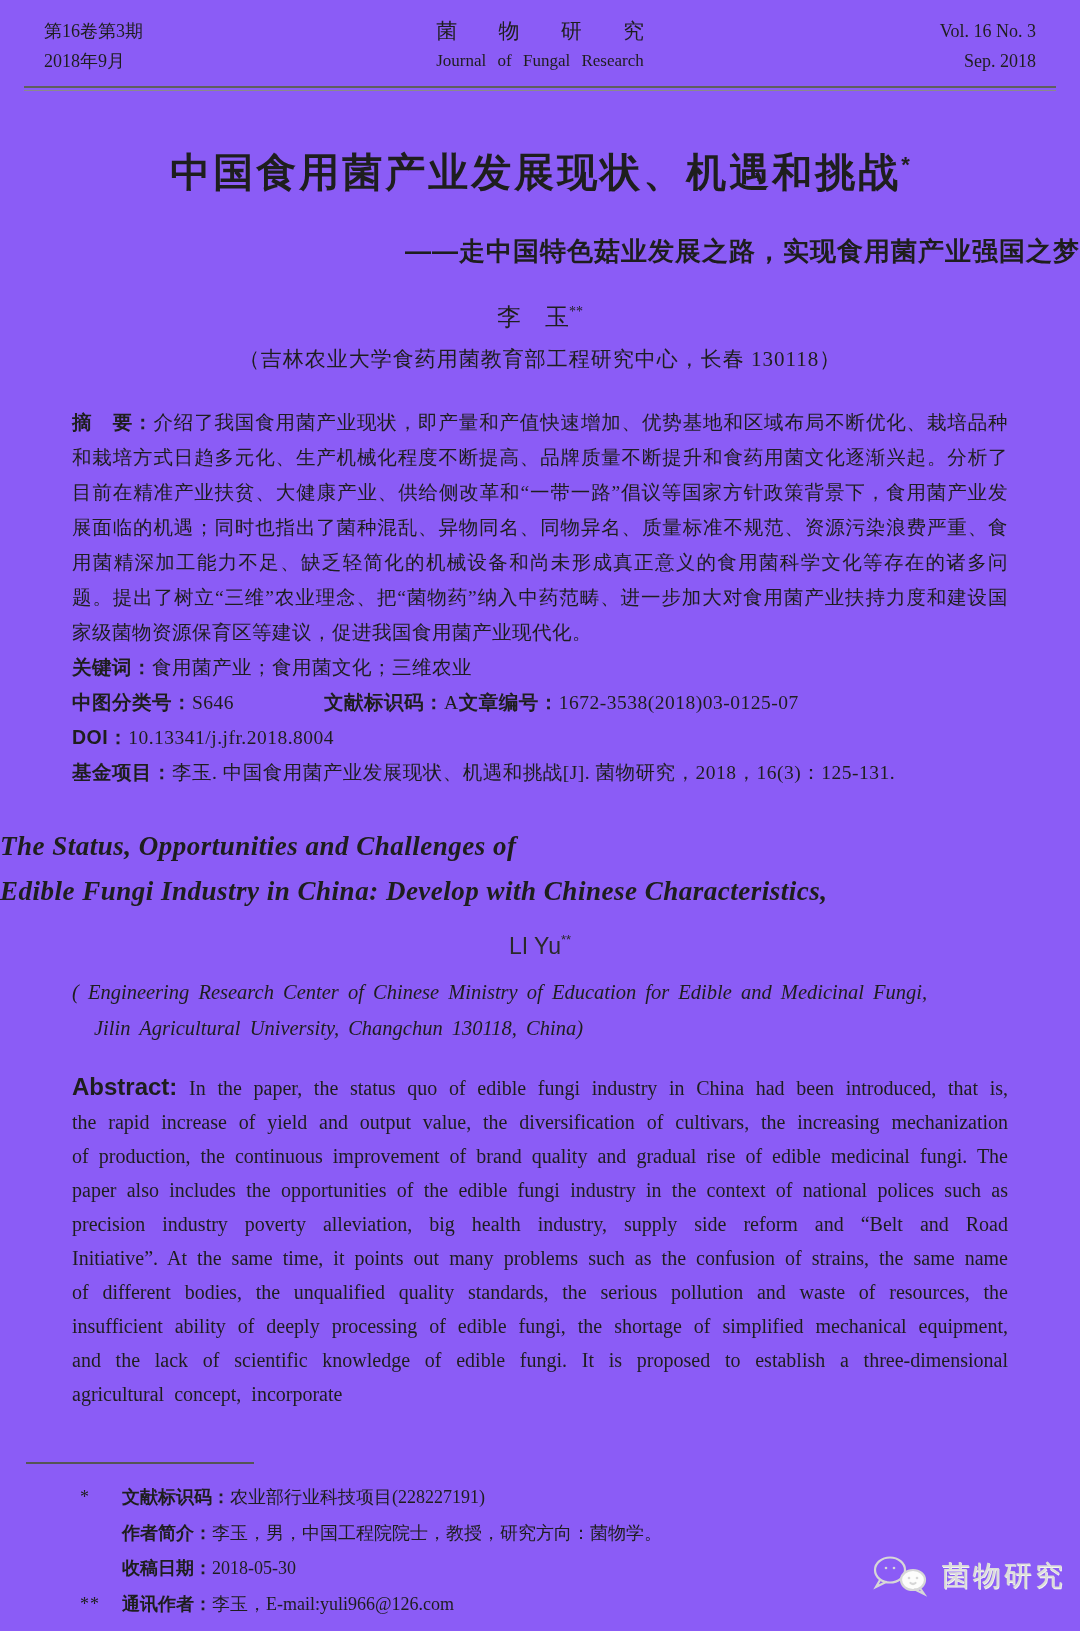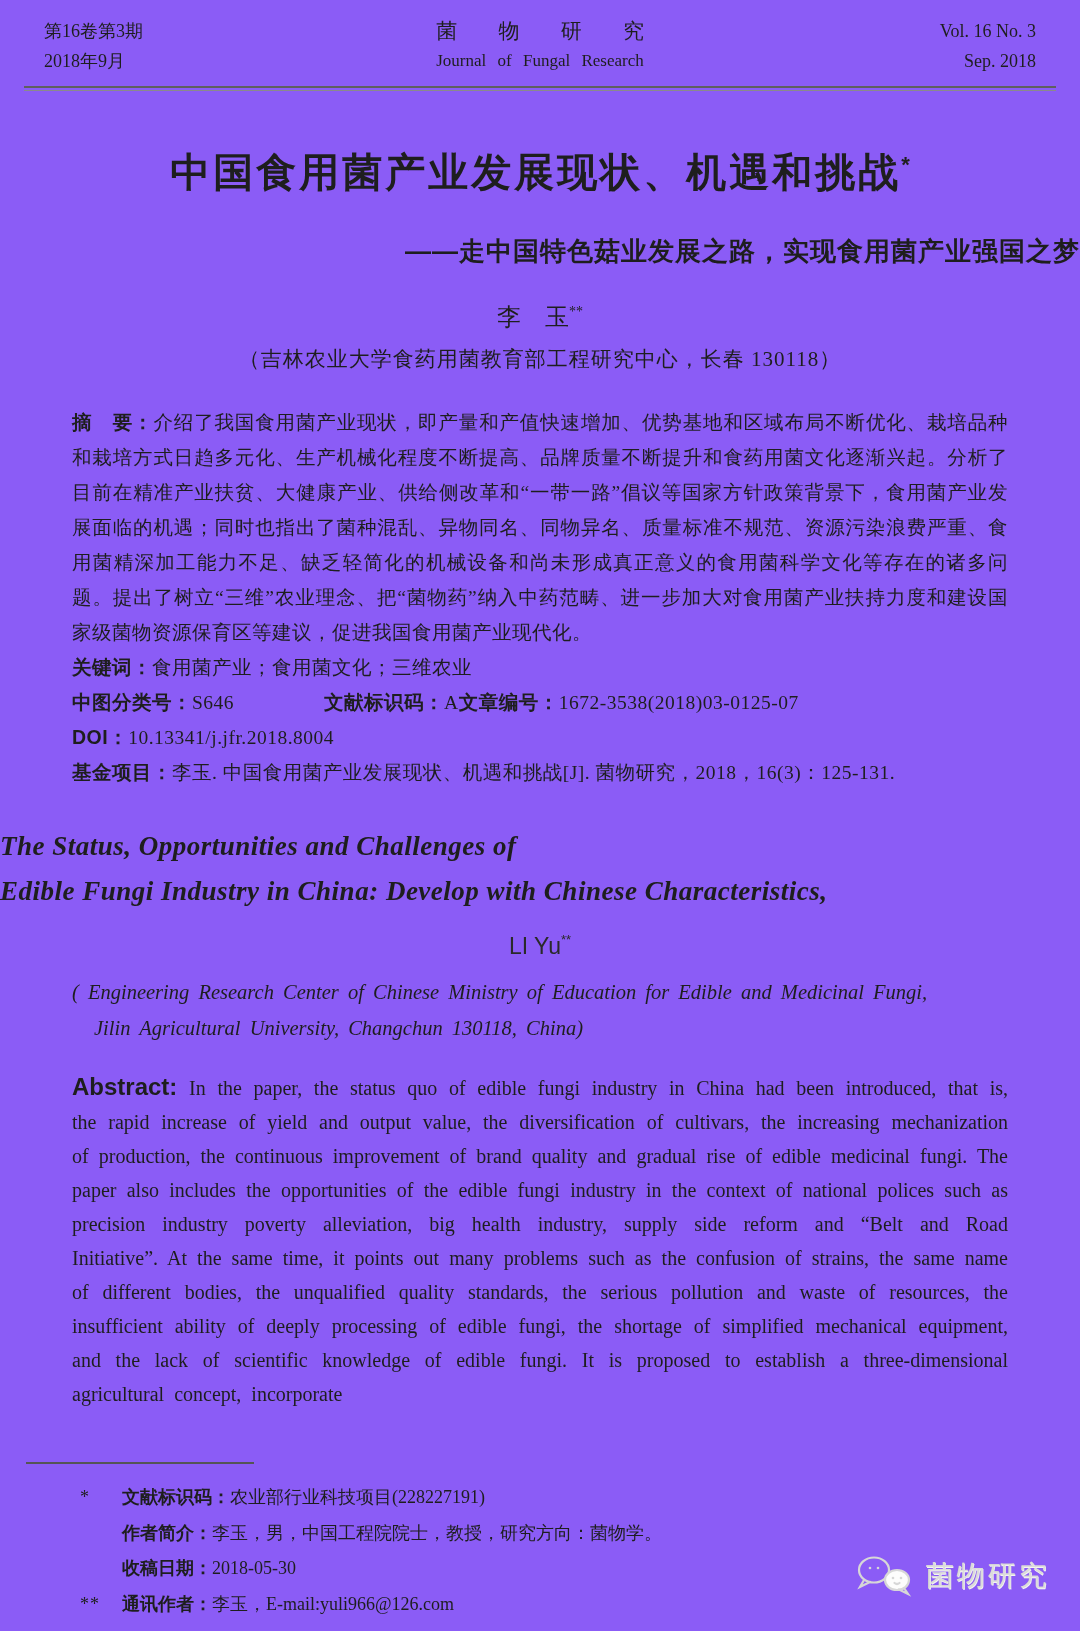--- a/index.html
+++ b/index.html
@@ -125,21 +125,21 @@
     top: 1480px;
     font-size: 18px;
     line-height: 35.5px;
   }
   .fn-row { display: flex; }
   .fn-marker { width: 42px; flex: none; letter-spacing: 1px; }
 
   
   .watermark {
     position: absolute;
-    right: 30px;
+    right: 14px;
     top: 1552px;
     display: flex;
     align-items: center;
     gap: 8px;
     color: #d9d9d9;
   }
   .watermark .wm-text {
     font-family: "Liberation Sans", sans-serif;
     font-size: 28px;
     letter-spacing: 3px;

